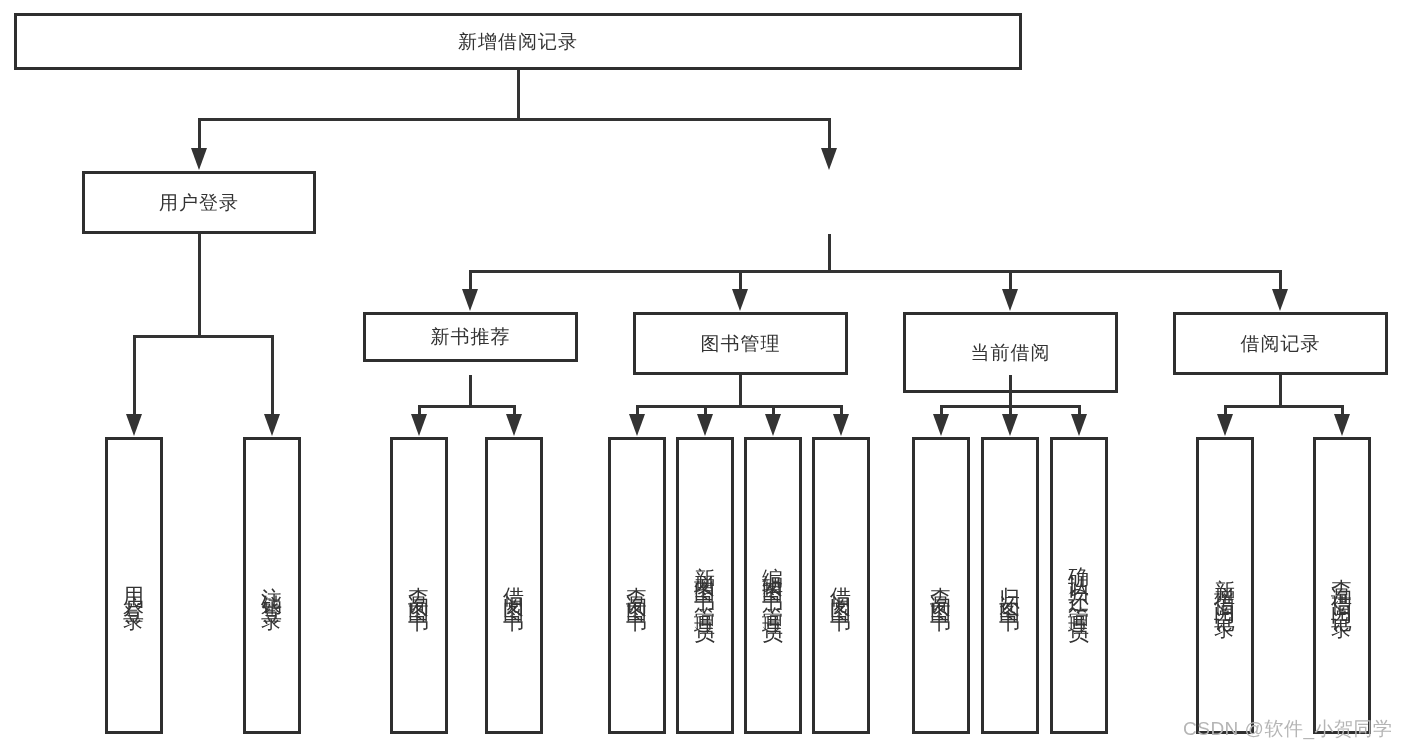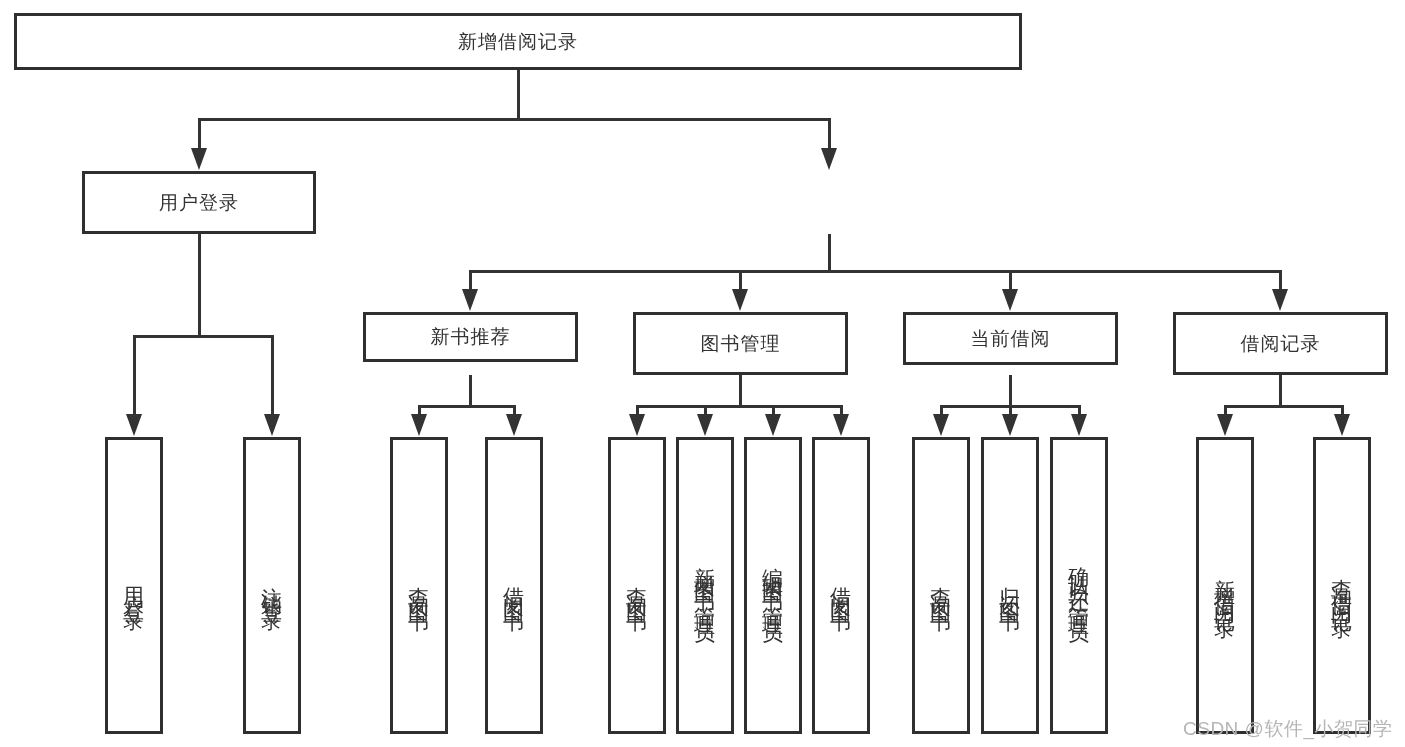--- a/index.html
+++ b/index.html
@@ -65,21 +65,21 @@
   <div class="node h" style="left:82px;top:171px;width:234px;height:63px">
     <span>用户登录</span>
   </div>
 
   <div class="node h" style="left:363px;top:312px;width:215px;height:50px">
     <span>新书推荐</span>
   </div>
   <div class="node h" style="left:633px;top:312px;width:215px;height:63px">
     <span>图书管理</span>
   </div>
-  <div class="node h" style="left:903px;top:312px;width:215px;height:53px">
+  <div class="node h" style="left:903px;top:312px;width:215px;height:81px">
     <span>当前借阅</span>
   </div>
   <div class="node h" style="left:1173px;top:312px;width:215px;height:63px">
     <span>借阅记录</span>
   </div>
 
   <div class="node v" style="left:105px;top:437px;width:58px;height:297px">
     <span>用户登录</span>
   </div>
   <div class="node v" style="left:243px;top:437px;width:58px;height:297px">

